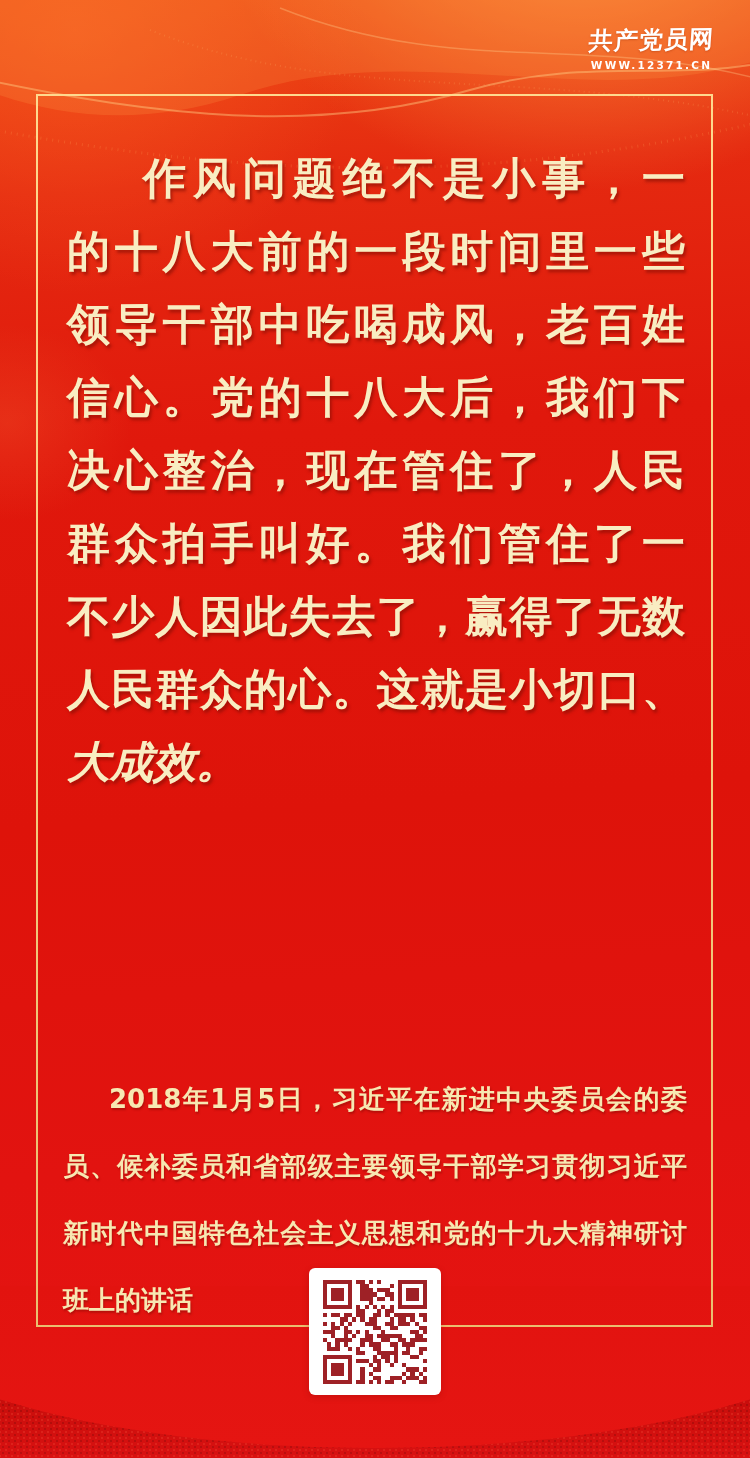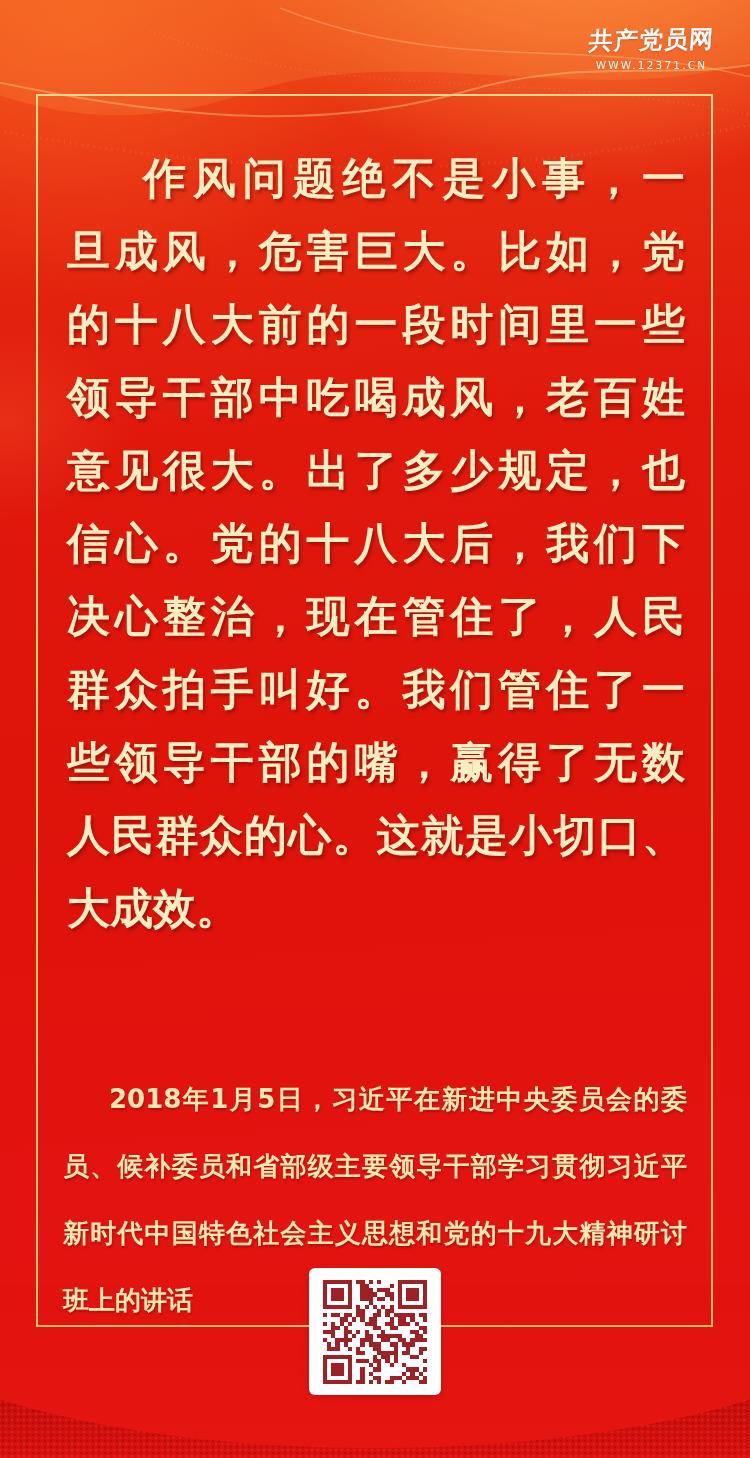--- a/index.html
+++ b/index.html
@@ -14,37 +14,37 @@
       linear-gradient(176deg,#ed4a12 0%,#e52a10 13%,#e0180c 30%,#de130a 55%,#e21310 78%,#e61412 100%);
   }
   
   .swirls{position:absolute;left:0;top:0;width:750px;height:240px;z-index:1;pointer-events:none;}
   
   .logo{position:absolute;top:24px;right:36px;z-index:3;color:#ffffff;text-align:center;}
   .logo-title{
     font-family:"DejaVu Serif","Liberation Serif",serif;font-weight:bold;font-size:24px;
     letter-spacing:1px;transform:skewX(-5deg) rotate(-1deg);text-shadow:0 1px 2px rgba(150,40,0,.35);
   }
-  .logo-url{font-size:10.5px;font-weight:normal;letter-spacing:2.2px;margin-top:3px;}
+  .logo-url{font-size:10.5px;font-weight:bold;letter-spacing:2.2px;margin-top:3px;}
   
   .frame{
     position:absolute;left:36px;top:94px;width:673px;height:1229px;z-index:2;
     border:2px solid var(--frame,#f2c87c);
     border-image:linear-gradient(180deg,#ffd98e,#eabf70) 1;
   }
   
   .quote{
     position:absolute;left:67px;top:142px;width:618px;z-index:3;
     font-family:"DejaVu Serif","Liberation Serif",serif;font-weight:bold;
     font-size:43px;line-height:73px;color:var(--ink,#f9edc2);
     text-shadow:2px 3px 3px rgba(125,12,4,.55);
   }
   .quote-line{text-align:justify;text-align-last:justify;height:73px;}
   .quote-line.first{padding-left:76px;}
-  .quote-line.last{text-align-last:left;}
+  .quote-line.last{text-align-last:left;font-style:italic;}
   
   .attribution{
     position:absolute;left:63px;top:1056px;width:624px;z-index:3;
     font-weight:bold;font-size:26px;line-height:47px;color:var(--ink2,#f7e8b2);
     text-shadow:1px 2px 2px rgba(125,12,4,.45);
   }
   .attr-line{text-align:justify;text-align-last:justify;margin-top:20px;}
   .attr-line.first{padding-left:46px;}
   .attr-line.last{text-align-last:left;}
   
@@ -87,28 +87,26 @@
 
   <div class="logo">
     <div class="logo-title">共产党员网</div>
     <div class="logo-url">WWW.12371.CN</div>
   </div>
 
   <div class="frame"></div>
 
   <div class="quote">
       <div class="quote-line first">作风问题绝不是小事，一</div>
-      <div class="quote-line">旦成风，危害巨大。比如，党</div>
       <div class="quote-line">的十八大前的一段时间里一些</div>
       <div class="quote-line">领导干部中吃喝成风，老百姓</div>
-      <div class="quote-line">意见很大。出了多少规定，也</div>
       <div class="quote-line">信心。党的十八大后，我们下</div>
       <div class="quote-line">决心整治，现在管住了，人民</div>
       <div class="quote-line">群众拍手叫好。我们管住了一</div>
-      <div class="quote-line">些领导干部的嘴，赢得了无数</div>
+      <div class="quote-line">不少人因此失去了，赢得了无数</div>
       <div class="quote-line">人民群众的心。这就是小切口、</div>
       <div class="quote-line last">大成效。</div>
     </div>
 
   <div class="attribution">
       <div class="attr-line first">2018年1月5日，习近平在新进中央委员会的委</div>
       <div class="attr-line">员、候补委员和省部级主要领导干部学习贯彻习近平</div>
       <div class="attr-line">新时代中国特色社会主义思想和党的十九大精神研讨</div>
       <div class="attr-line last">班上的讲话</div>
     </div>

